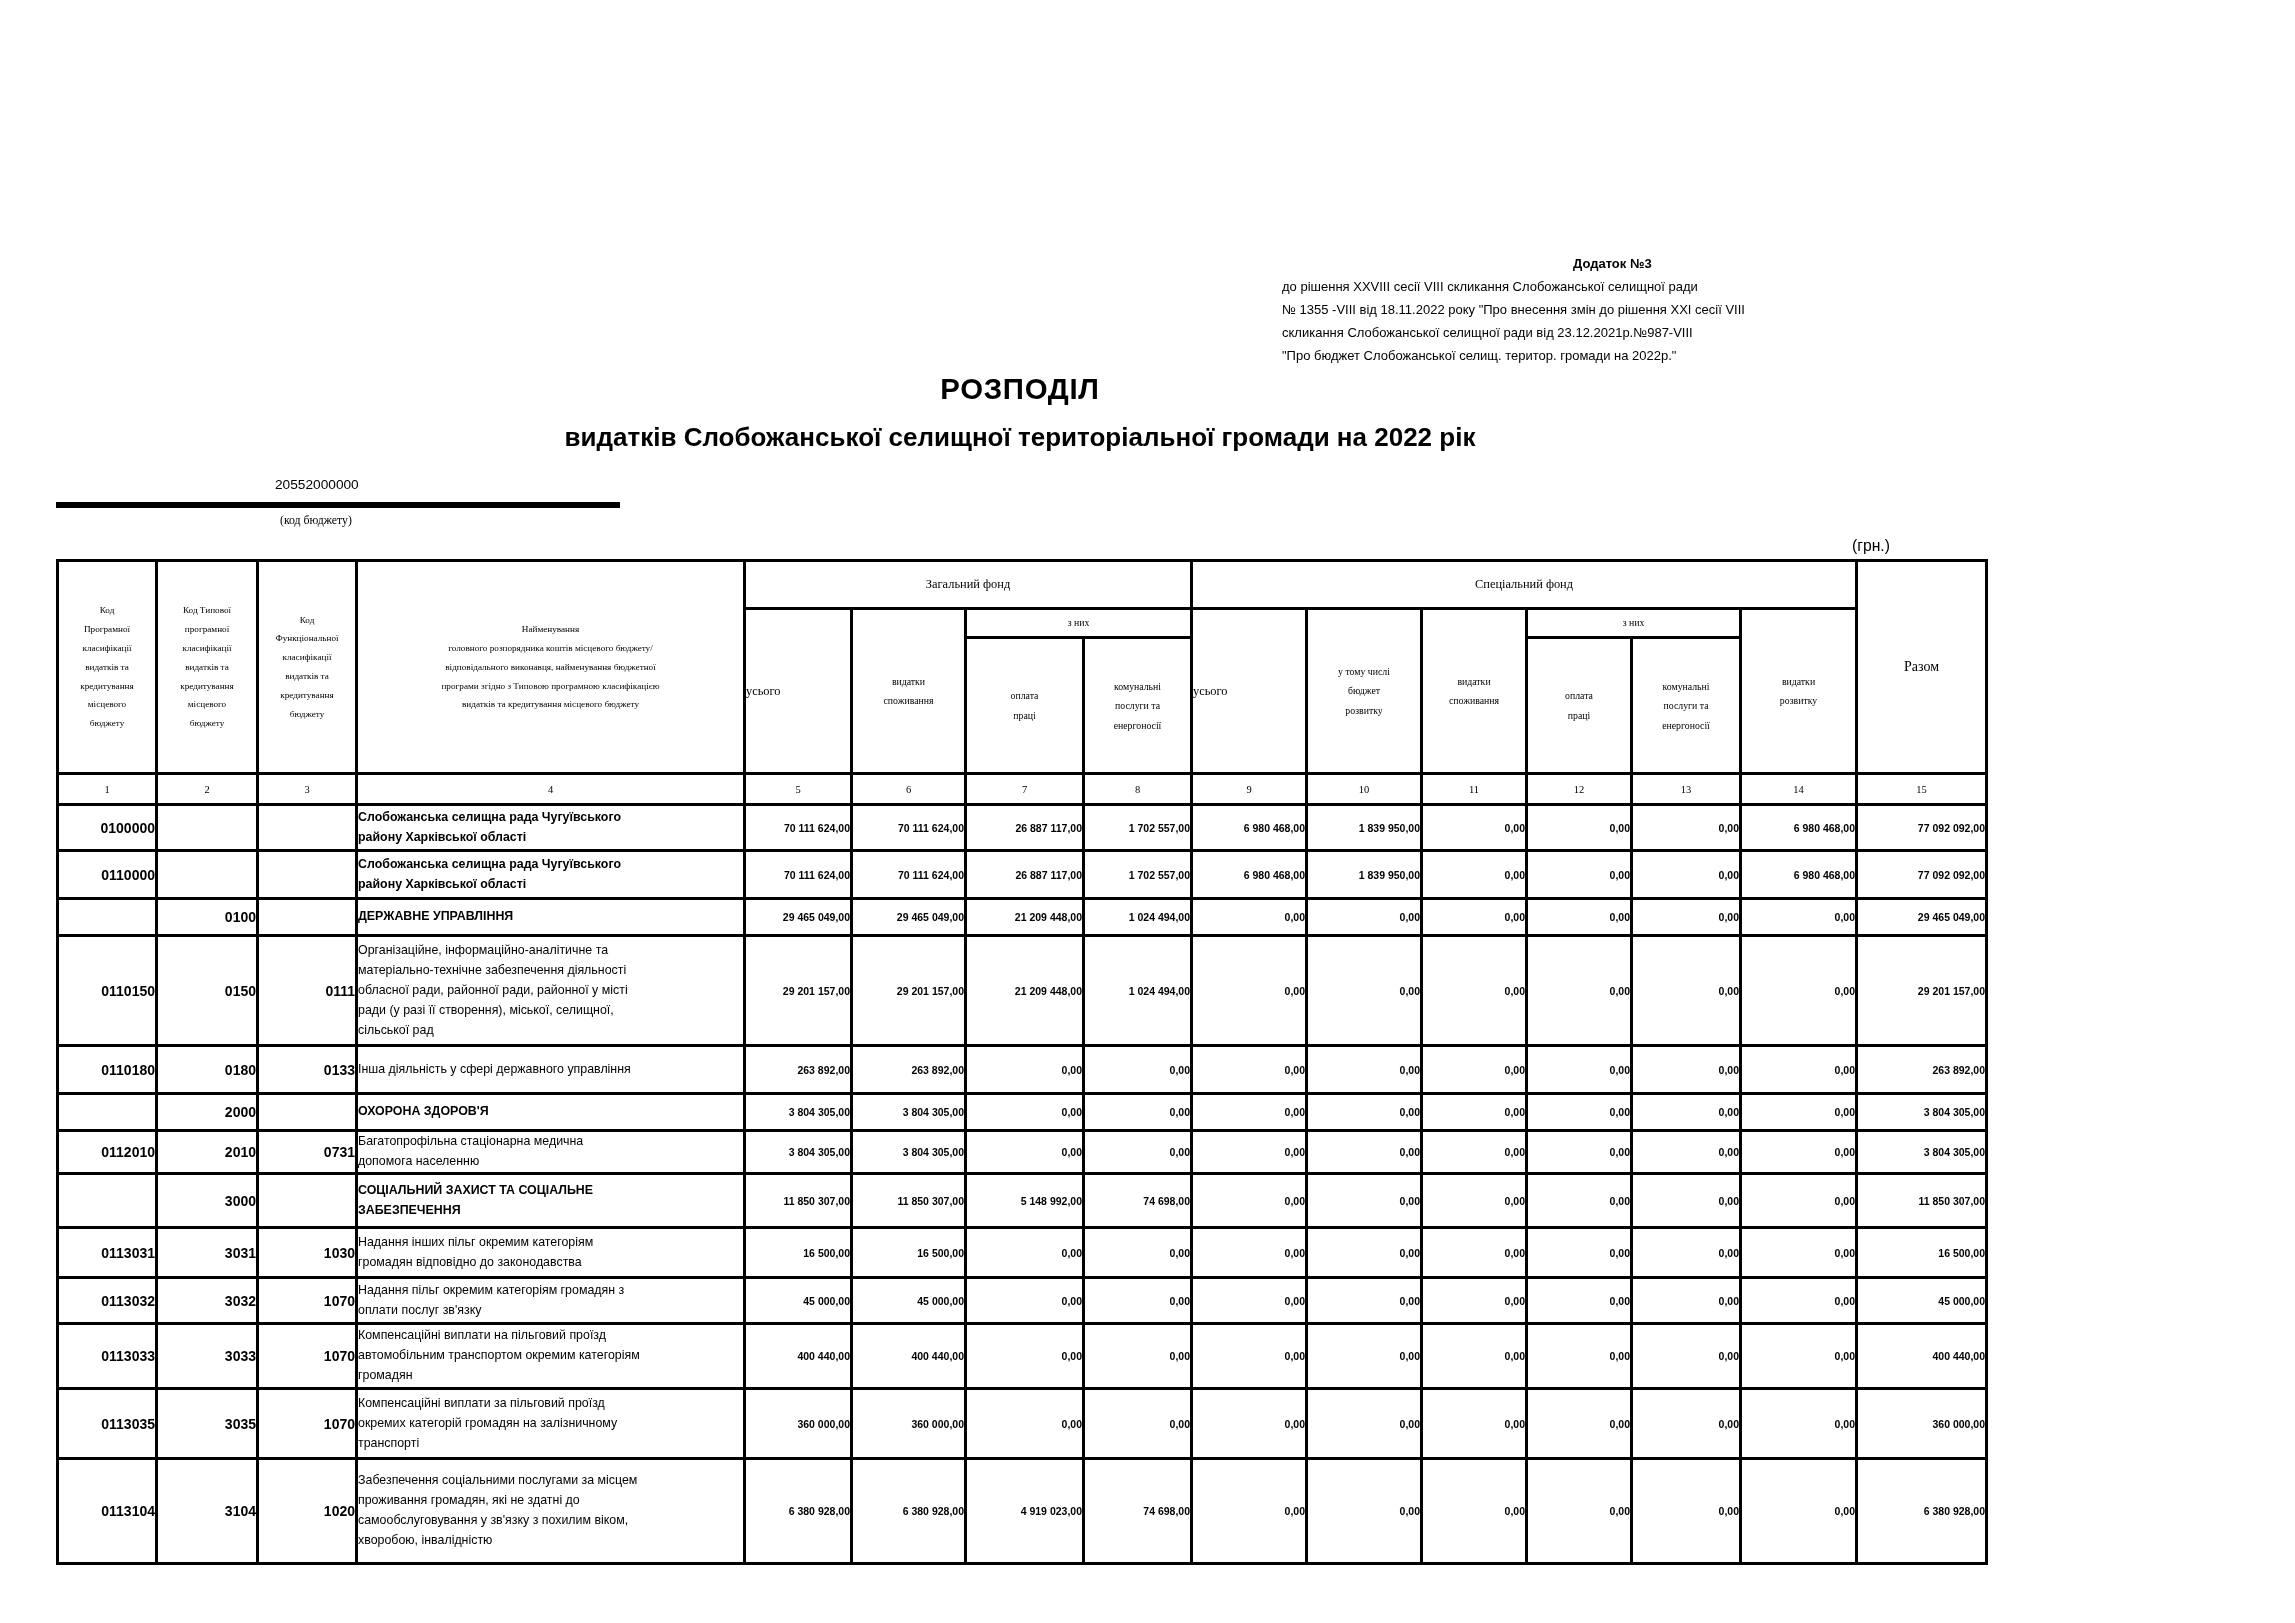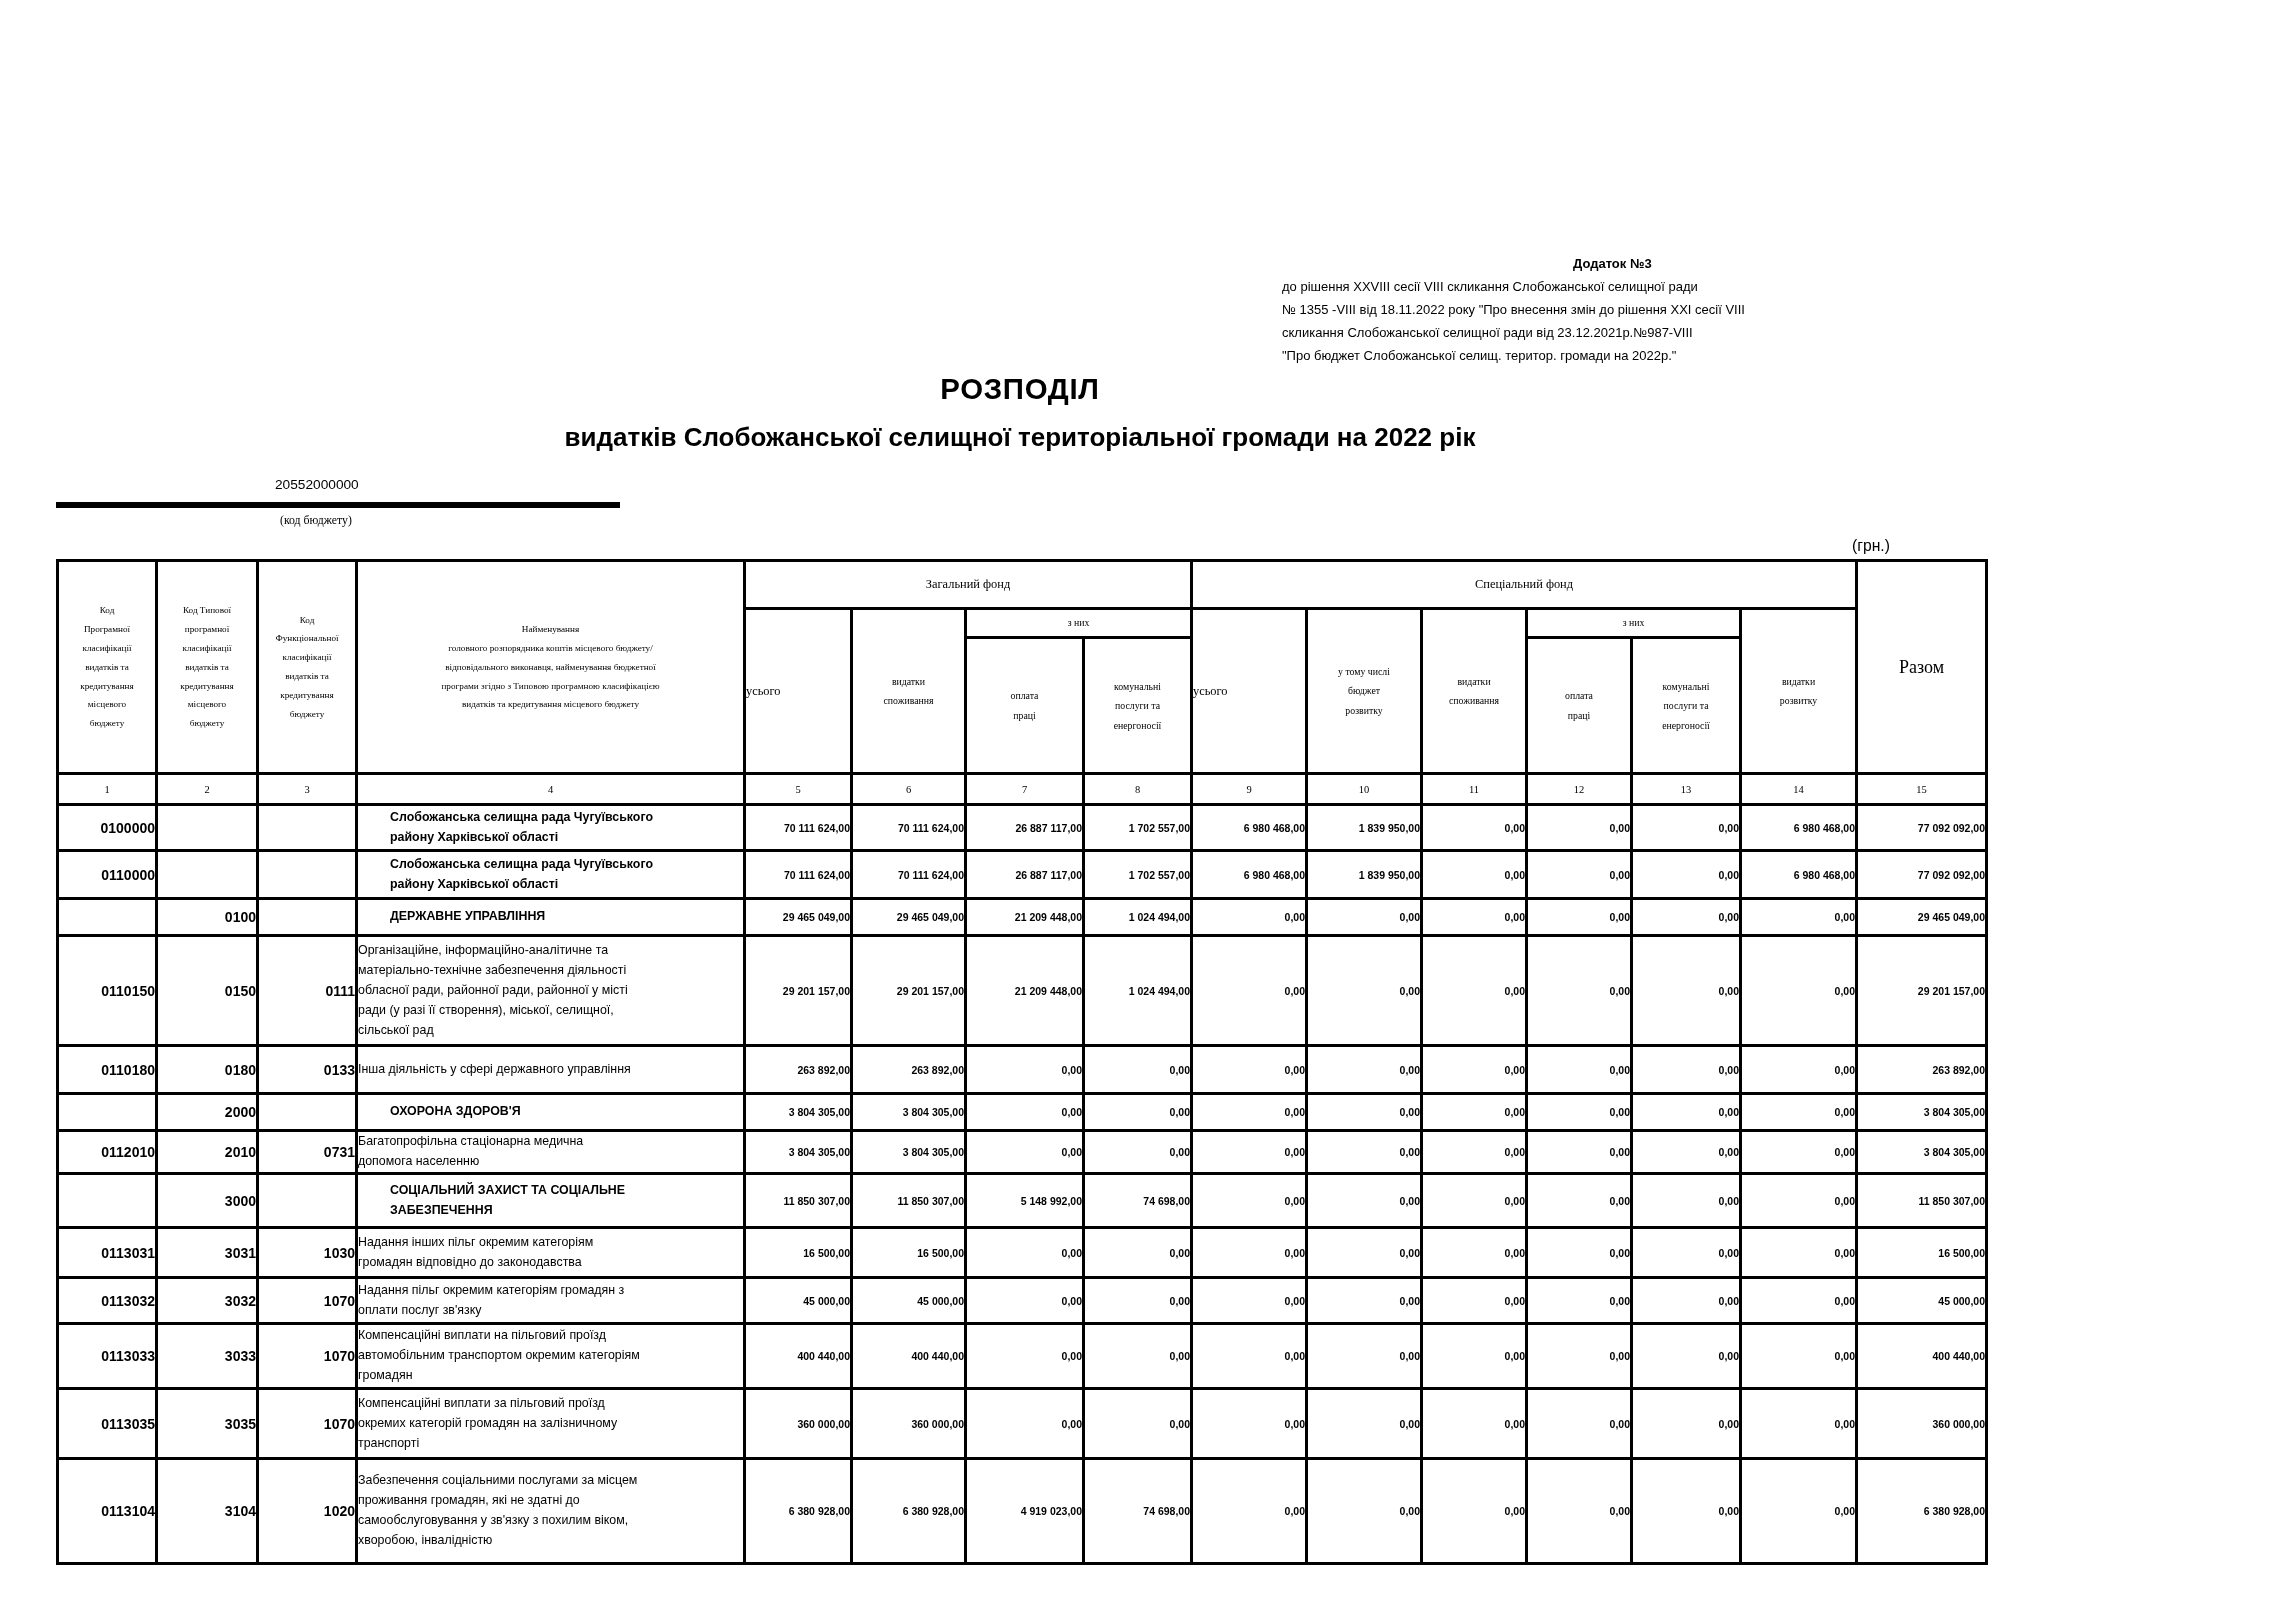--- a/index.html
+++ b/index.html
@@ -23,27 +23,27 @@
   table.grid{position:absolute;left:56px;top:559px;width:1928px;border-collapse:collapse;
              table-layout:fixed;}
   table.grid th,table.grid td{border:3.3px solid #000;padding:0;vertical-align:middle;overflow:hidden;}
   table.grid th{font-family:"Liberation Serif",serif;font-weight:normal;}
 
   .pre{white-space:pre-line;}
   .hdr-small{font-size:9.2px;line-height:2.05;text-align:center;}
   .fund{font-size:12.4px;font-weight:bold;text-align:center;margin-top:44px;}
   .lbl{font-size:9.8px;line-height:2.0;text-align:center;}
   .lbl-b{font-size:12.4px;font-weight:bold;text-align:left;line-height:2.0;}
-  .total-h{font-size:18px;font-weight:bold;text-align:center;}
+  .total-h{font-size:14px;font-weight:bold;text-align:center;}
   .colnum{font-size:10.5px;text-align:center;}
 
   .code{font-family:"Liberation Sans",sans-serif;font-size:14px;font-weight:bold;text-align:right;}
   .name{font-family:"Liberation Sans",sans-serif;font-size:12.4px;line-height:1.6;text-align:left;
         padding:1.3px 5.2px;white-space:pre-line;}
-  .name.b{font-weight:bold;padding-left:32px;}
+  .name.b{font-weight:bold;}
   .val{font-family:"Liberation Sans",sans-serif;font-size:10.5px;font-weight:bold;text-align:right;
        padding-right:3.9px;white-space:nowrap;}
 </style>
 </head>
 <body>
 
 <div class="page">
 
   <div class="annex">
     <div class="annex-title">Додаток №3</div>

